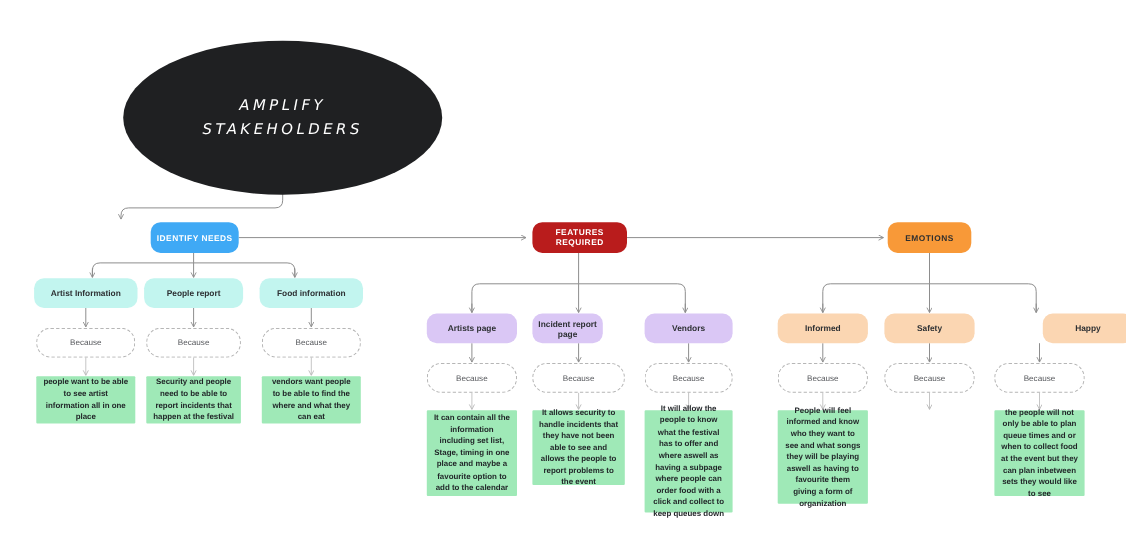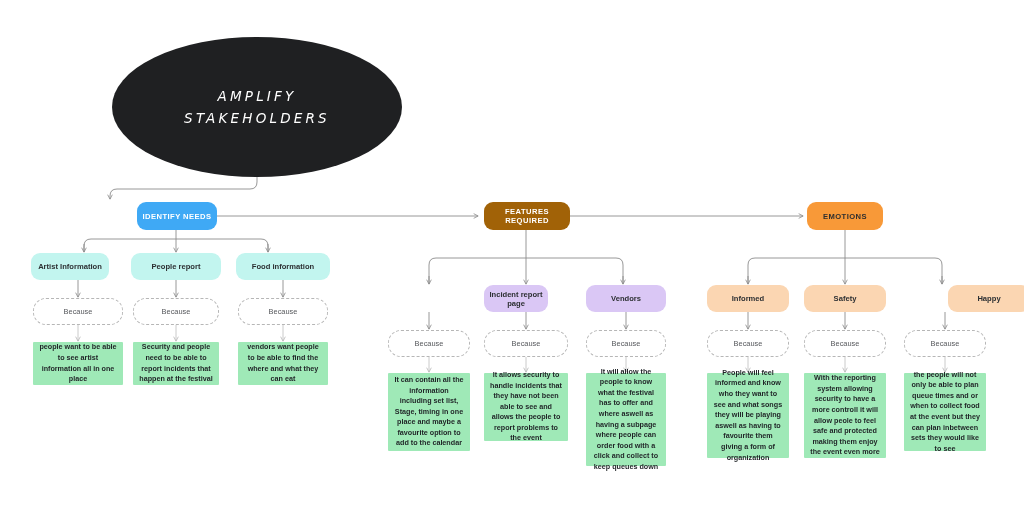--- a/index.html
+++ b/index.html
@@ -65,21 +65,21 @@
 
   
   .lvl1 {
     height: 28px;
     border-radius: 9px;
     font-size: 7.6px;
     font-weight: bold;
     letter-spacing: 0.45px;
   }
   .lvl1.blue   { background: #3fa9f5; color: #ffffff; }
-  .lvl1.purple { background: #a16207; color: #ffffff; }
+  .lvl1.purple { background: #b91c1c; color: #ffffff; }
   .lvl1.orange { background: #f89938; color: #2f2f2f; }
 
   
   .lvl2 {
     height: 27px;
     border-radius: 9px;
     font-size: 7.6px;
     font-weight: bold;
     color: #2d3033;
   }
@@ -191,21 +191,21 @@
   </div>
 
   <div class="node lvl1 purple" style="left:484px; top:202px; width:86px;">
     <span>FEATURES REQUIRED</span>
   </div>
 
   <div class="node lvl1 orange" style="left:807px; top:202px; width:76px;justify-content:center;">
     <span>EMOTIONS</span>
   </div>
 
-  <div class="node lvl2 cyan" style="left:31px; top:253px; width:78px;">
+  <div class="node lvl2 cyan" style="left:31px; top:253px; width:94px;">
     <span>Artist Information</span>
   </div>
   <div class="node lvl2 cyan" style="left:131px; top:253px; width:90px;">
     <span>People report</span>
   </div>
   <div class="node lvl2 cyan" style="left:236px; top:253px; width:94px;">
     <span>Food information</span>
   </div>
 
   <div class="node because" style="left:33px; top:298px; width:90px;">
@@ -221,20 +221,23 @@
   <div class="node reason" style="left:33px; top:342px; width:90px; height:43px;">
     <span>people want to be able to see artist information all in one place</span>
   </div>
   <div class="node reason" style="left:133px; top:342px; width:86px; height:43px;">
     <span>Security and people need to be able to report incidents that happen at the festival</span>
   </div>
   <div class="node reason" style="left:238px; top:342px; width:90px; height:43px;">
     <span>vendors want people to be able to find the where and what they can eat</span>
   </div>
 
+  <div class="node lvl2 lavender" style="left:388px; top:285px; width:82px;">
+    <span>Artists page</span>
+  </div>
   <div class="node lvl2 lavender" style="left:484px; top:285px; width:64px;">
     <span>Incident report page</span>
   </div>
   <div class="node lvl2 lavender" style="left:586px; top:285px; width:80px;">
     <span>Vendors</span>
   </div>
 
   <div class="node because" style="left:388px; top:330px; width:82px;">
     <span>Because</span>
   </div>
@@ -271,20 +274,17 @@
   <div class="node because" style="left:804px; top:330px; width:82px;">
     <span>Because</span>
   </div>
   <div class="node because" style="left:904px; top:330px; width:82px;">
     <span>Because</span>
   </div>
 
   <div class="node reason" style="left:707px; top:373px; width:82px; height:85px;">
     <span>People will feel informed and know who they want to see and what songs they will be playing aswell as having to favourite them giving a form of organization</span>
   </div>
-  <div class="node reason" style="left:804px; top:373px; width:82px; height:85px;">
-    <span>With the reporting system allowing security to have a more controll it will allow peole to feel safe and protected making them enjoy the event even more</span>
-  </div>
   <div class="node reason" style="left:904px; top:373px; width:82px; height:78px;">
     <span>the people will not only be able to plan queue times and or when to collect food at the event but they can plan inbetween sets they would like to see</span>
   </div>
 
 </div>
 
 </body></html>

